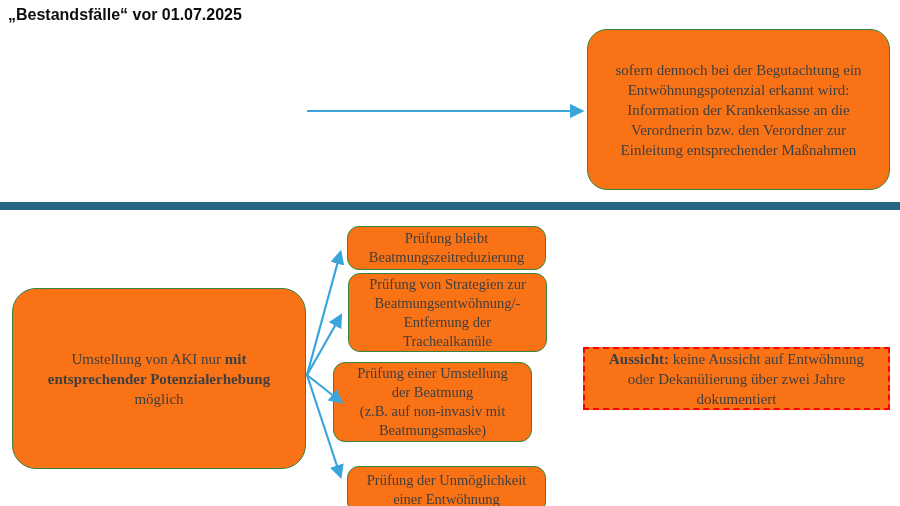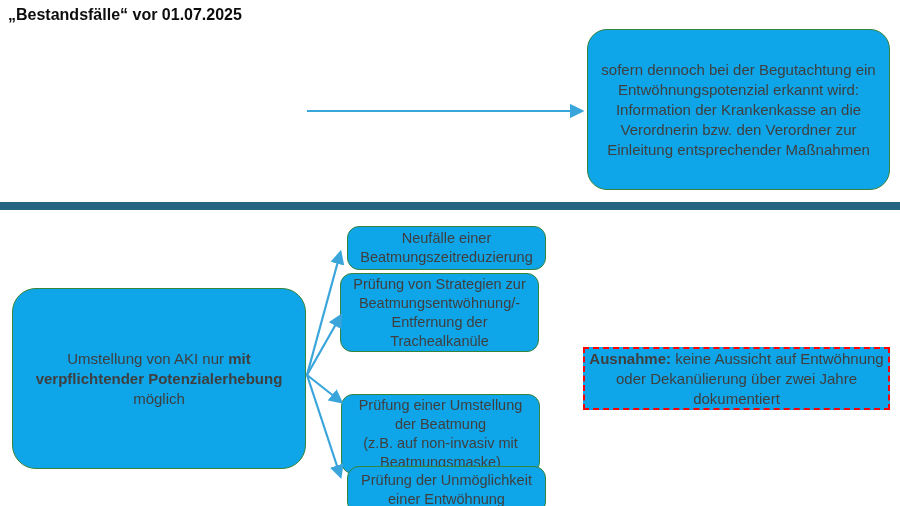--- a/index.html
+++ b/index.html
@@ -23,21 +23,22 @@
   .box {
     position: absolute;
     box-sizing: border-box;
     border: 1.6px solid var(--green-border, #35833c);
     border-radius: 20px;
     display: flex;
     align-items: center;
     justify-content: flex-end;
     text-align: center;
     color: var(--text-dark, #3f3f3f);
-    background: #0ea5e9;
+    background: #f97316;
+    font-family: Liberation Serif, serif;
   }
   .box-text {
     width: 100%;
     white-space: pre-line;
     padding: 0 4px;
   }
   .lg .box-text { font-size: 15px; line-height: 20px; }
   .sm { border-radius: 12px; }
   .sm .box-text { font-size: 14.5px; line-height: 19px; }
   .b { font-weight: bold; }
@@ -80,50 +81,50 @@
 Information der Krankenkasse an die
 Verordnerin bzw. den Verordner zur
 Einleitung entsprechender Maßnahmen</div>
   </div>
 
   <div class="divider"></div>
 
 
   <div class="box lg" style="left:12px; top:288px; width:294px; height:181px; border-radius:24px;">
     <div class="box-text"><span>Umstellung von AKI nur </span><span class="b">mit
-verpflichtender Potenzialerhebung</span><span>
+entsprechender Potenzialerhebung</span><span>
 möglich</span></div>
   </div>
 
   <div class="box sm" style="left:347px; top:226px; width:199px; height:44px;">
-    <div class="box-text">Neufälle einer
+    <div class="box-text">Prüfung bleibt
 Beatmungszeitreduzierung</div>
   </div>
 
-  <div class="box sm" style="left:340px; top:273px; width:199px; height:79px;">
+  <div class="box sm" style="left:348px; top:273px; width:199px; height:79px;">
     <div class="box-text">Prüfung von Strategien zur
 Beatmungsentwöhnung/-
 Entfernung der
 Trachealkanüle</div>
   </div>
 
-  <div class="box sm" style="left:341px; top:362px; width:199px; height:80px;margin-top:32px;">
+  <div class="box sm" style="left:333px; top:362px; width:199px; height:80px;">
     <div class="box-text">Prüfung einer Umstellung
 der Beatmung
 (z.B. auf non-invasiv mit
 Beatmungsmaske)</div>
   </div>
 
   <div class="box sm" style="left:347px; top:454px; width:199px; height:48px;margin-top:12px;">
     <div class="box-text">Prüfung der Unmöglichkeit
 einer Entwöhnung</div>
   </div>
 
   <div class="box exception" style="left:583px; top:347px; width:307px; height:63px;">
-    <div class="box-text"><span class="b">Ausnahme:</span><span> keine Aussicht auf Entwöhnung
+    <div class="box-text"><span class="b">Aussicht:</span><span> keine Aussicht auf Entwöhnung
 oder Dekanülierung über zwei Jahre
 dokumentiert</span></div>
   </div>
 
   <svg class="arrows" width="900" height="506">
     <defs>
       <marker id="ah" viewBox="0 0 10 10" refX="7" refY="5" markerWidth="6.5" markerHeight="6.5" orient="auto">
         <path class="ah" d="M0,0 L10,5 L0,10 z"></path>
       </marker>
     </defs>

